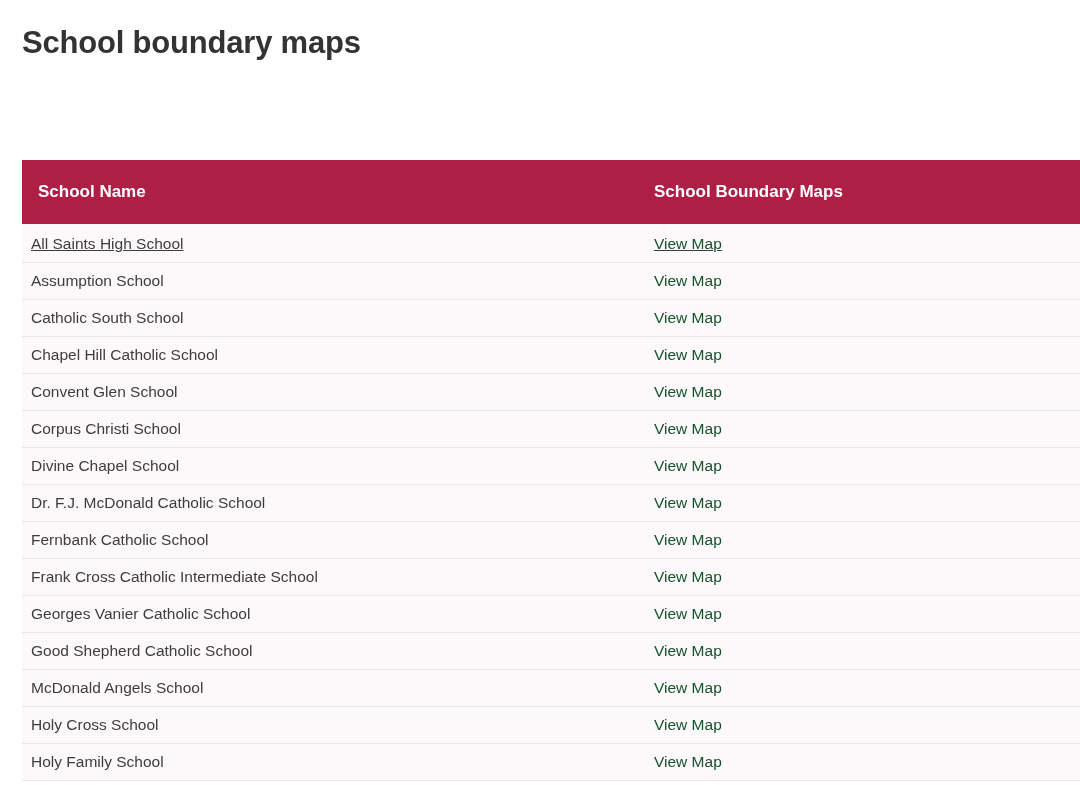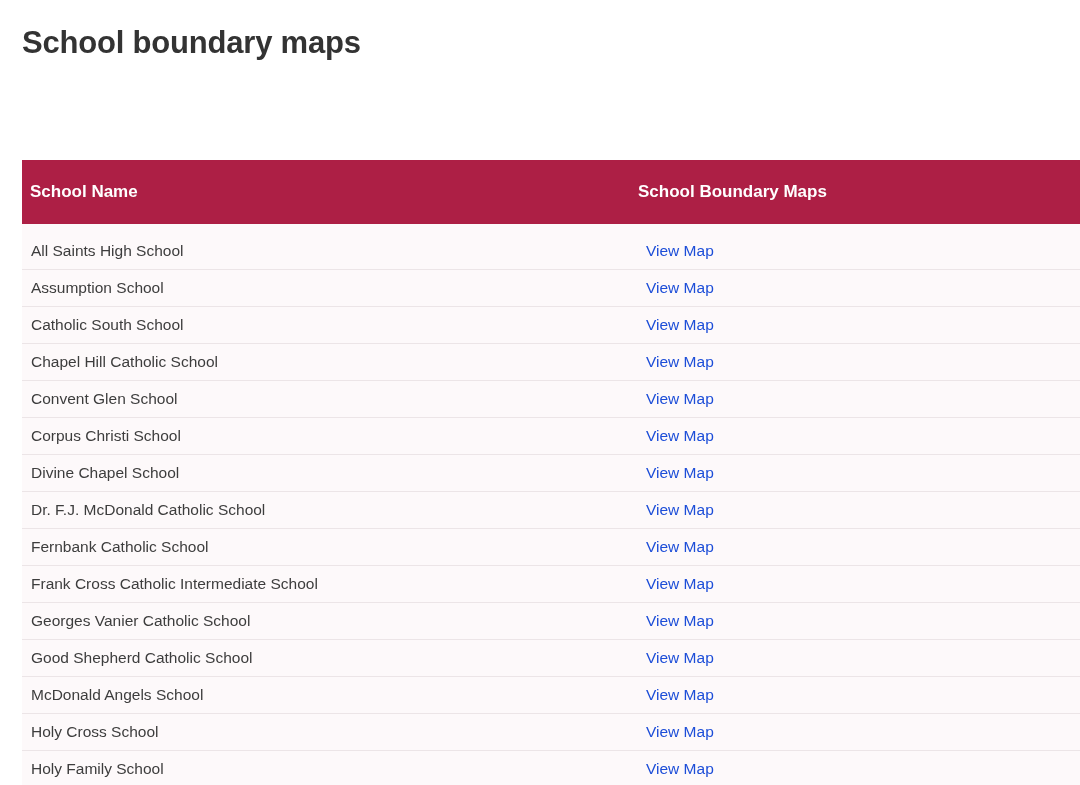--- a/index.html
+++ b/index.html
@@ -72,45 +72,46 @@
     table-layout: fixed;
   }
   .data-table thead tr {
     background: #ad1f45;
   }
   .data-table thead th {
     color: #ffffff;
     font-size: 17px;
     font-weight: bold;
     text-align: left;
-    padding: 22px 0 22px 8px;
+    padding: 22px 0 22px 16px;
     border: none;
     white-space: nowrap;
   }
   .col-name { width: 600px; }
   .col-map  { width: 444px; }
 
   .data-table tbody tr {
     background: #fdf9fa;
   }
   .data-table tbody td {
     font-size: 15.5px;
     color: #3d3d3d;
     padding: 9px 0 9px 9px;
     border-bottom: 1px solid #ece5e7;
     height: 18px;
     vertical-align: middle;
     white-space: nowrap;
     overflow: hidden;
   }
   .data-table tbody tr:first-child td {
-    padding-top: 18px;
+    padding-top: 11px;
+    text-decoration: underline;
   }
   .map-link {
-    color: #1d4ed8;
+    color: #14532d;
     text-decoration: none;
     font-size: 15.5px;
     cursor: pointer;
   }
   .map-cell { padding-left: 16px !important; }
 
   
   .watermark {
     position: absolute;
     right: 18px;

